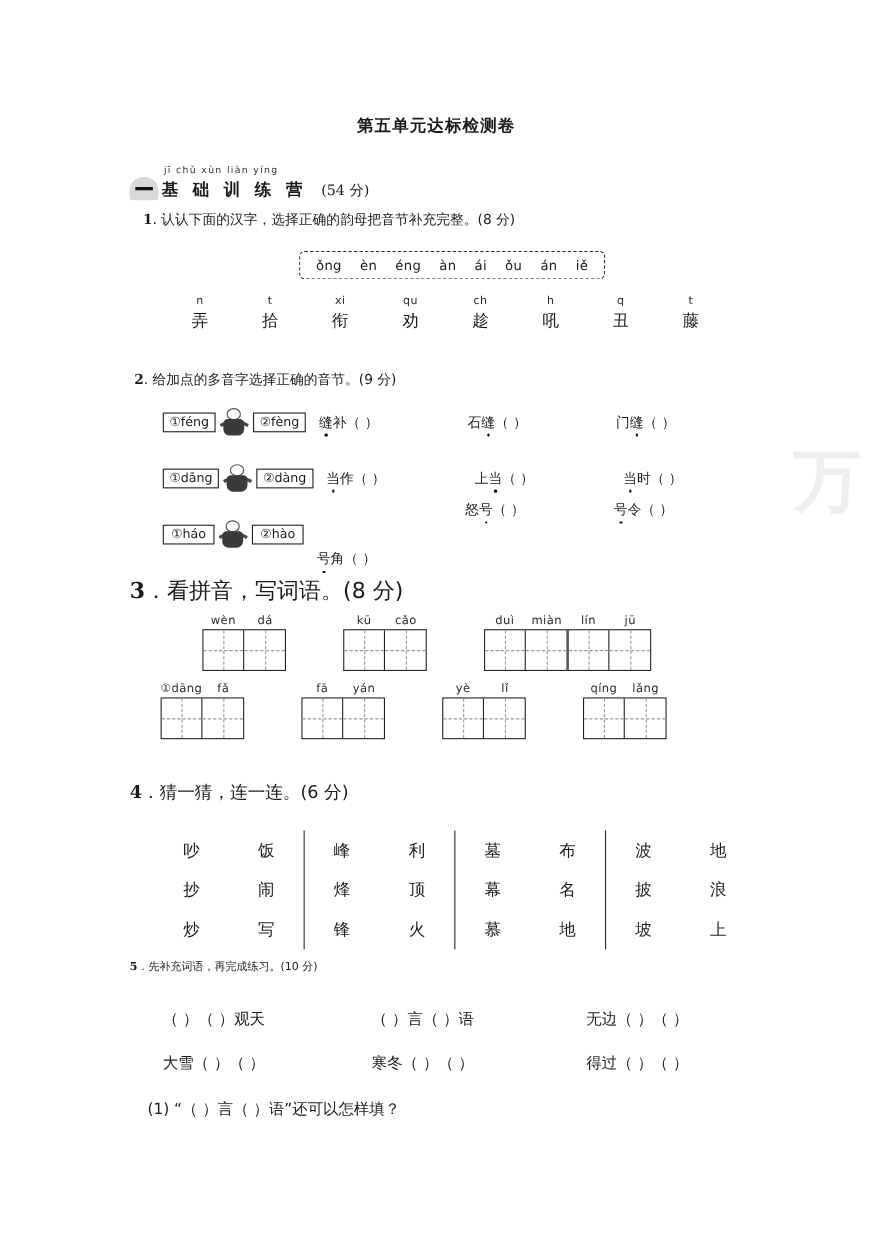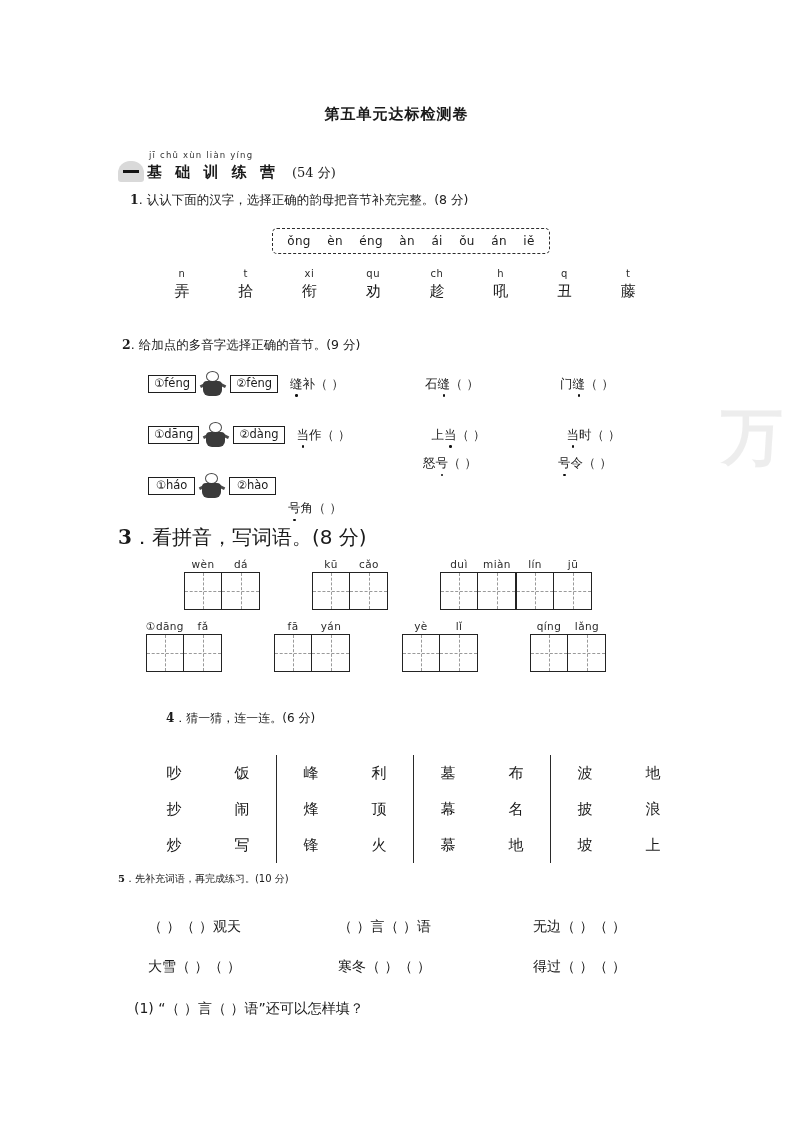--- a/index.html
+++ b/index.html
@@ -468,21 +468,21 @@
           <span>qíng</span>
           <span>lǎng</span>
         </div>
       <div class="tian">
           <div class="cell"></div>
           <div class="cell"></div>
         </div>
     </div>
   </div>
 
-  <div class="q-prompt" style="left:118px; top:710px; font-size:12px;margin-left:48px;">
+  <div class="q-prompt" style="left:118px; top:710px; font-size:16px;">
     <span class="qnum">4</span><span>．猜一猜，连一连。(6 分)</span>
   </div>
 
   <div class="match-wrap">
     <div class="match-group">
       <div class="match-col">
         <div class="mc" style="width:68px;">吵</div>
         <div class="mc" style="width:68px;">抄</div>
         <div class="mc" style="width:68px;">炒</div>
       </div>

